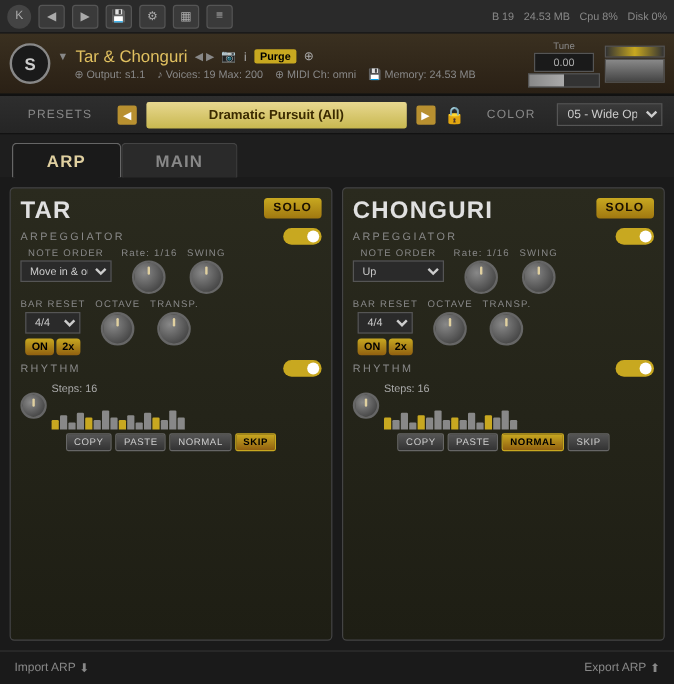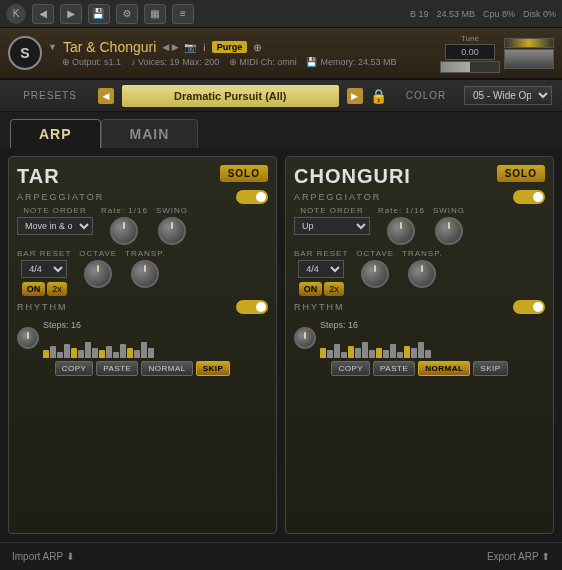--- a/index.html
+++ b/index.html
@@ -308,21 +308,21 @@
       font-weight: bold;
       padding: 2px 5px;
       cursor: pointer;
     }
     .x2-btn {
       background: linear-gradient(to bottom, #c8a820, #906010);
       border: none;
       border-radius: 3px;
       color: #000;
       font-size: 9px;
-      font-weight: normal;
+      font-weight: bold;
       padding: 2px 5px;
       cursor: pointer;
     }
 
     .steps-label {
       font-size: 9px;
       color: #aaa;
       margin: 4px 0 2px 0;
     }
 

